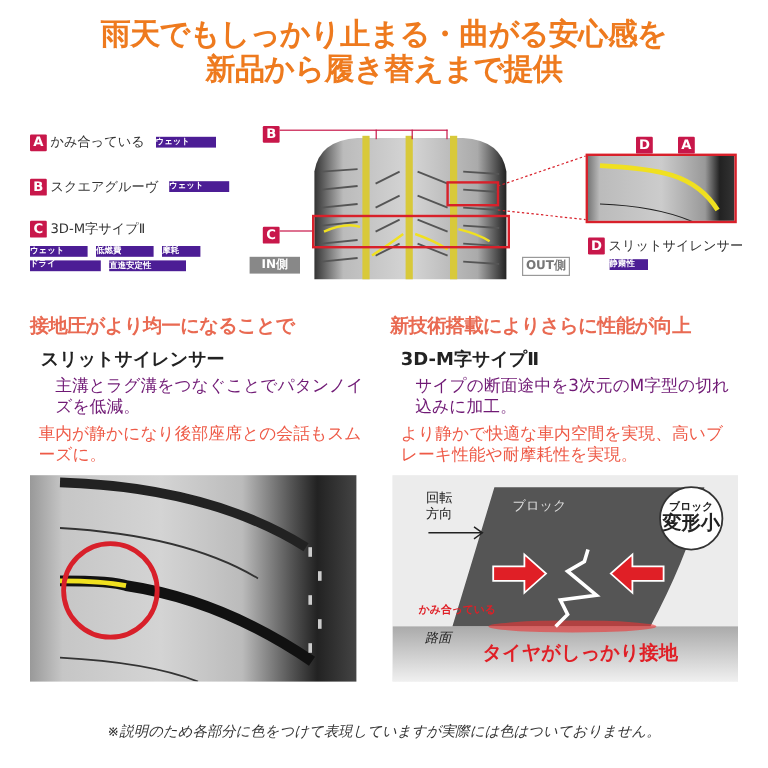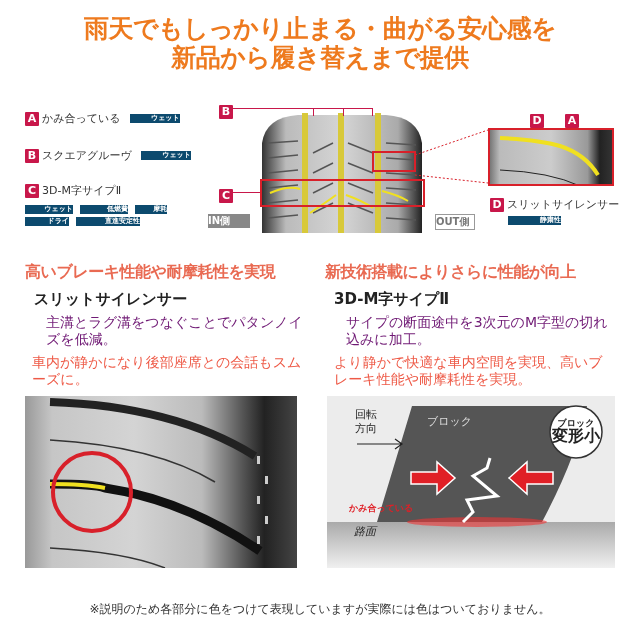--- a/index.html
+++ b/index.html
@@ -1,27 +1,27 @@
 <!DOCTYPE html>
 <html><head>
 <meta charset="utf-8">
 <style>
   * { box-sizing: border-box; margin: 0; padding: 0; }
   body { width: 640px; height: 640px; background: #fff; font-family: "DejaVu Sans", sans-serif; position: relative; overflow: hidden; color: #333; }
   .abs { position: absolute; }
   .headline { left: 0; width: 640px; text-align: center; color: #ee7a1e; font-weight: bold; font-size: 25px; line-height: 30px; letter-spacing: -0.5px; }
   .badge { display: inline-block; width: 14px; height: 14px; background: #c8174a; color: #fff; font-size: 11px; font-weight: bold; text-align: center; line-height: 14px; border-radius: 1px; vertical-align: middle; }
   .feat-label { font-size: 11px; color: #333; vertical-align: middle; margin-left: 3px; }
-  .tag { display: inline-block; background: #0c4a6e; color: #fff; font-size: 7px; font-weight: bold; text-align: right; line-height: 9px; height: 9px; vertical-align: middle; }
+  .tag { display: inline-block; background: #4c1d95; color: #fff; font-size: 7px; font-weight: bold; text-align: left; line-height: 9px; height: 9px; vertical-align: middle; }
   .section-title { font-size: 16px; font-weight: bold; color: #e96a52; letter-spacing: -0.5px; }
   .sub-title { font-size: 15px; font-weight: bold; color: #222; }
   .body-text { font-size: 14px; line-height: 17px; color: #701a75; margin-left: 12px; }
   .red-text { font-size: 14px; line-height: 17px; color: #ee5a47; }
-  .side-label { font-size: 10px; font-weight: bold; line-height: 14px; }
-  .footnote { left: 0; width: 640px; text-align: center; font-size: 12px; color: #333; }
+  .side-label { font-size: 10px; font-weight: bold; text-align: center; line-height: 14px; }
+  .footnote { left: 0; width: 640px; text-align: center; font-size: 12px; color: #333; font-style: italic; }
 </style>
 </head>
 <body>
 
 <div class="abs headline" style="top:14px;">雨天でもしっかり止まる・曲がる安心感を</div>
 <div class="abs headline" style="top:43px;">新品から履き替えまで提供</div>
 
 <div class="abs" style="left:25px;top:108px;">
   <span class="badge">A</span><span class="feat-label">かみ合っている</span>
   <span class="tag" style="width:50px;margin-left:4px;">ウェット</span>
@@ -32,21 +32,21 @@
 </div>
 <div class="abs" style="left:25px;top:180px;">
   <span class="badge">C</span><span class="feat-label">3D-M字サイプⅡ</span>
 </div>
 <div class="abs" style="left:25px;top:199px;width:160px;">
   <span class="tag" style="width:48px;">ウェット</span>
   <span class="tag" style="width:48px;margin-left:2px;">低燃費</span>
   <span class="tag" style="width:32px;margin-left:2px;">摩耗</span>
 </div>
 <div class="abs" style="left:25px;top:211px;width:160px;">
-  <span class="tag" style="width:44px;font-family:Liberation Mono, monospace;">ドライ</span>
+  <span class="tag" style="width:59px;font-family:Liberation Mono, monospace;">ドライ</span>
   <span class="tag" style="width:64px;margin-left:2px;">直進安定性</span>
 </div>
 
 <div class="abs" style="left:258px;top:113px;width:168px;height:120px;">
   <svg width="168" height="120" viewBox="0 0 168 120">
     <defs>
       <linearGradient id="tg" x1="0" x2="1" y1="0" y2="0">
         <stop offset="0" stop-color="#333"></stop>
           <stop offset="0.15" stop-color="#bbb"></stop>
           <stop offset="0.5" stop-color="#d5d5d5"></stop>
@@ -111,24 +111,24 @@
     <path d="M10 8 Q50 10 70 16 Q95 24 108 45" stroke="#f0e020" stroke-width="4" fill="none"></path>
     <path d="M10 40 Q60 42 90 56" stroke="#222" stroke-width="1" fill="none"></path>
   </svg>
 </div>
 <div class="abs" style="left:530px;top:110px;"><span class="badge">D</span></div>
 <div class="abs" style="left:565px;top:110px;"><span class="badge">A</span></div>
 <div class="abs" style="left:490px;top:194px;">
   <span class="badge">D</span><span class="feat-label">スリットサイレンサー</span>
 </div>
 <div class="abs" style="left:508px;top:210px;">
-  <span class="tag" style="width:53px;">静粛性</span>
+  <span class="tag" style="width:32px;">静粛性</span>
 </div>
 
-<div class="abs section-title" style="left:25px;top:262px;">高いブレーキ性能や耐摩耗性を実現</div>
+<div class="abs section-title" style="left:25px;top:262px;">接地圧がより均一になることで</div>
 <div class="abs sub-title" style="left:34px;top:290px;">スリットサイレンサー</div>
 <div class="abs body-text" style="left:34px;top:314px;width:270px;">主溝とラグ溝をつなぐことでパタンノイズを低減。</div>
 <div class="abs red-text" style="left:32px;top:354px;width:270px;">車内が静かになり後部座席との会話もスムーズに。</div>
 
 <div class="abs" style="left:25px;top:396px;width:272px;height:172px;background:linear-gradient(90deg,#999 0%,#c6c6c6 10%,#d4d4d4 40%,#bbb 65%,#555 80%,#222 88%,#444 100%);overflow:hidden;">
   <svg width="272" height="172" viewBox="0 0 272 172">
     <path d="M25 6 Q150 10 230 60" stroke="#222" stroke-width="8" fill="none"></path>
     <path d="M25 44 Q130 50 190 86" stroke="#333" stroke-width="1.5" fill="none"></path>
     <path d="M25 88 Q70 88 80 92 Q160 104 235 155" stroke="#111" stroke-width="9" fill="none"></path>
     <path d="M25 88 Q60 88 80 92" stroke="#f0e020" stroke-width="4" fill="none"></path>
@@ -170,15 +170,16 @@
     <div>回転</div>
     <div>方向</div>
   </div>
   <div class="abs" style="left:100px;top:18px;font-size:11px;color:#ddd;">ブロック</div>
   <div class="abs" style="left:225px;top:22px;width:48px;text-align:center;font-size:9px;font-weight:bold;color:#222;line-height:11px;">
     <div>ブロック</div>
     <div style="font-size:16px;line-height:14px;">変形小</div>
   </div>
   <div class="abs" style="left:22px;top:106px;font-size:9px;font-weight:bold;color:#e01f26;text-align:center;">かみ合っている</div>
   <div class="abs" style="left:27px;top:128px;font-size:11px;color:#222;font-style:italic;">路面</div>
+  <div class="abs" style="left:75px;top:138px;font-size:16px;font-weight:bold;color:#e01f26;">タイヤがしっかり接地</div>
 </div>
 
 <div class="abs footnote" style="top:601px;">※説明のため各部分に色をつけて表現していますが実際には色はついておりません。</div>
 
 </body></html>

